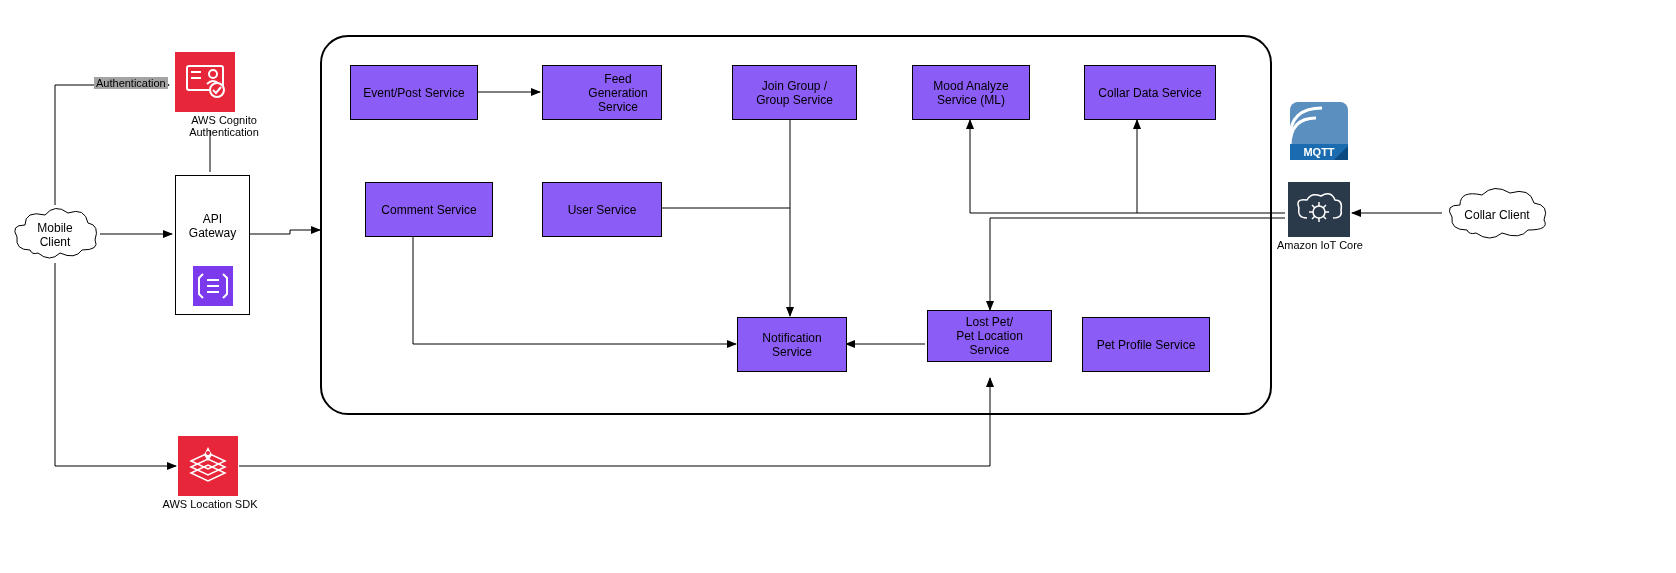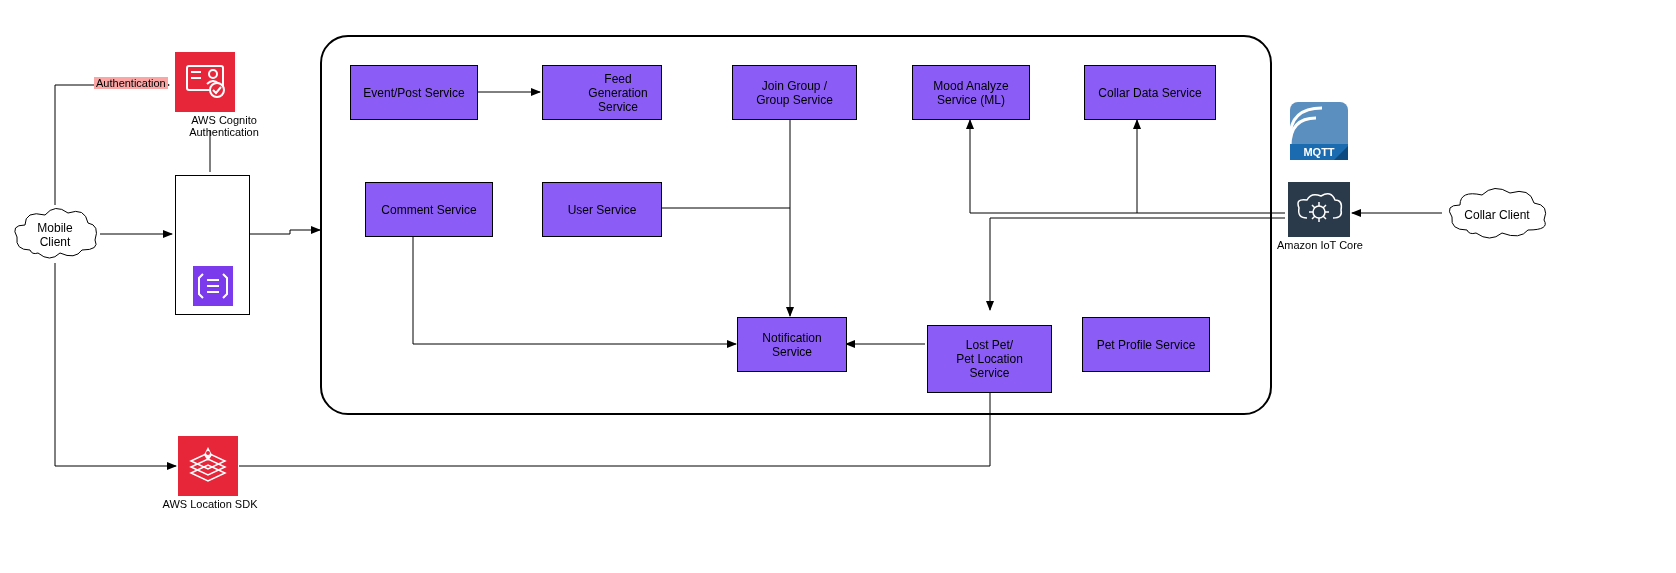--- a/index.html
+++ b/index.html
@@ -82,21 +82,21 @@
     position: absolute;
     left: 0;
     top: 0;
     width: 1676px;
     height: 573px;
     pointer-events: none;
   }
   .edge-label {
     position: absolute;
     font-size: 11px;
-    background: #fca5a5;
+    background: #a3a3a3;
     padding: 0 2px;
   }
 </style>
 </head>
 <body>
 
 <svg class="arrows" xmlns="http://www.w3.org/2000/svg">
   <defs>
     <marker id="arrowhead" markerWidth="10" markerHeight="8" refX="9" refY="4" orient="auto">
       <path d="M0,0 L10,4 L0,8 Z" fill="#000"></path>
@@ -157,20 +157,22 @@
     <line x1="8" y1="12" x2="18" y2="12" stroke="#fff" stroke-width="2"></line>
     <line x1="8" y1="18" x2="18" y2="18" stroke="#fff" stroke-width="2"></line>
     <circle cx="34" cy="30" r="7" fill="#e7263a" stroke="#fff" stroke-width="2"></circle>
     <path d="M30,30 l3,3 l5,-6" fill="none" stroke="#fff" stroke-width="2"></path>
   </svg>
 </div>
 <div class="icon-label" style="left:164px; top:114px;">AWS Cognito
 Authentication</div>
 
 <div class="gw-box" style="left:175px; top:175px; width:75px; height:140px;">
+  <div class="gw-label" style="white-space:pre-line;">API
+Gateway</div>
   <div class="gw-icon" style="background:#7c3aed;">
     <svg width="40" height="40" viewBox="0 0 40 40">
       <path d="M10,8 L6,12 L6,28 L10,32" fill="none" stroke="#fff" stroke-width="2"></path>
       <path d="M30,8 L34,12 L34,28 L30,32" fill="none" stroke="#fff" stroke-width="2"></path>
       <line x1="14" y1="14" x2="26" y2="14" stroke="#fff" stroke-width="2"></line>
       <line x1="14" y1="20" x2="26" y2="20" stroke="#fff" stroke-width="2"></line>
       <line x1="14" y1="26" x2="26" y2="26" stroke="#fff" stroke-width="2"></line>
     </svg>
   </div>
 </div>
@@ -210,21 +212,21 @@
 <div class="box" style="left:365px; top:182px; width:128px; height:55px;">
   <span>Comment Service</span>
 </div>
 <div class="box" style="left:542px; top:182px; width:120px; height:55px;">
   <span>User Service</span>
 </div>
 
 <div class="box" style="left:737px; top:317px; width:110px; height:55px;">
   <span>Notification Service</span>
 </div>
-<div class="box" style="left:927px; top:310px; width:125px; height:68px;margin-top:15px;">
+<div class="box" style="left:927px; top:310px; width:125px; height:52px;">
   <span style="white-space:pre-line;">Lost Pet/
 Pet Location
 Service</span>
 </div>
 <div class="box" style="left:1082px; top:317px; width:128px; height:55px;">
   <span>Pet Profile Service</span>
 </div>
 
 <div class="icon-box" style="left:1288px; top:100px; width:62px; height:62px;">
   <svg width="62" height="62" viewBox="0 0 62 62">

